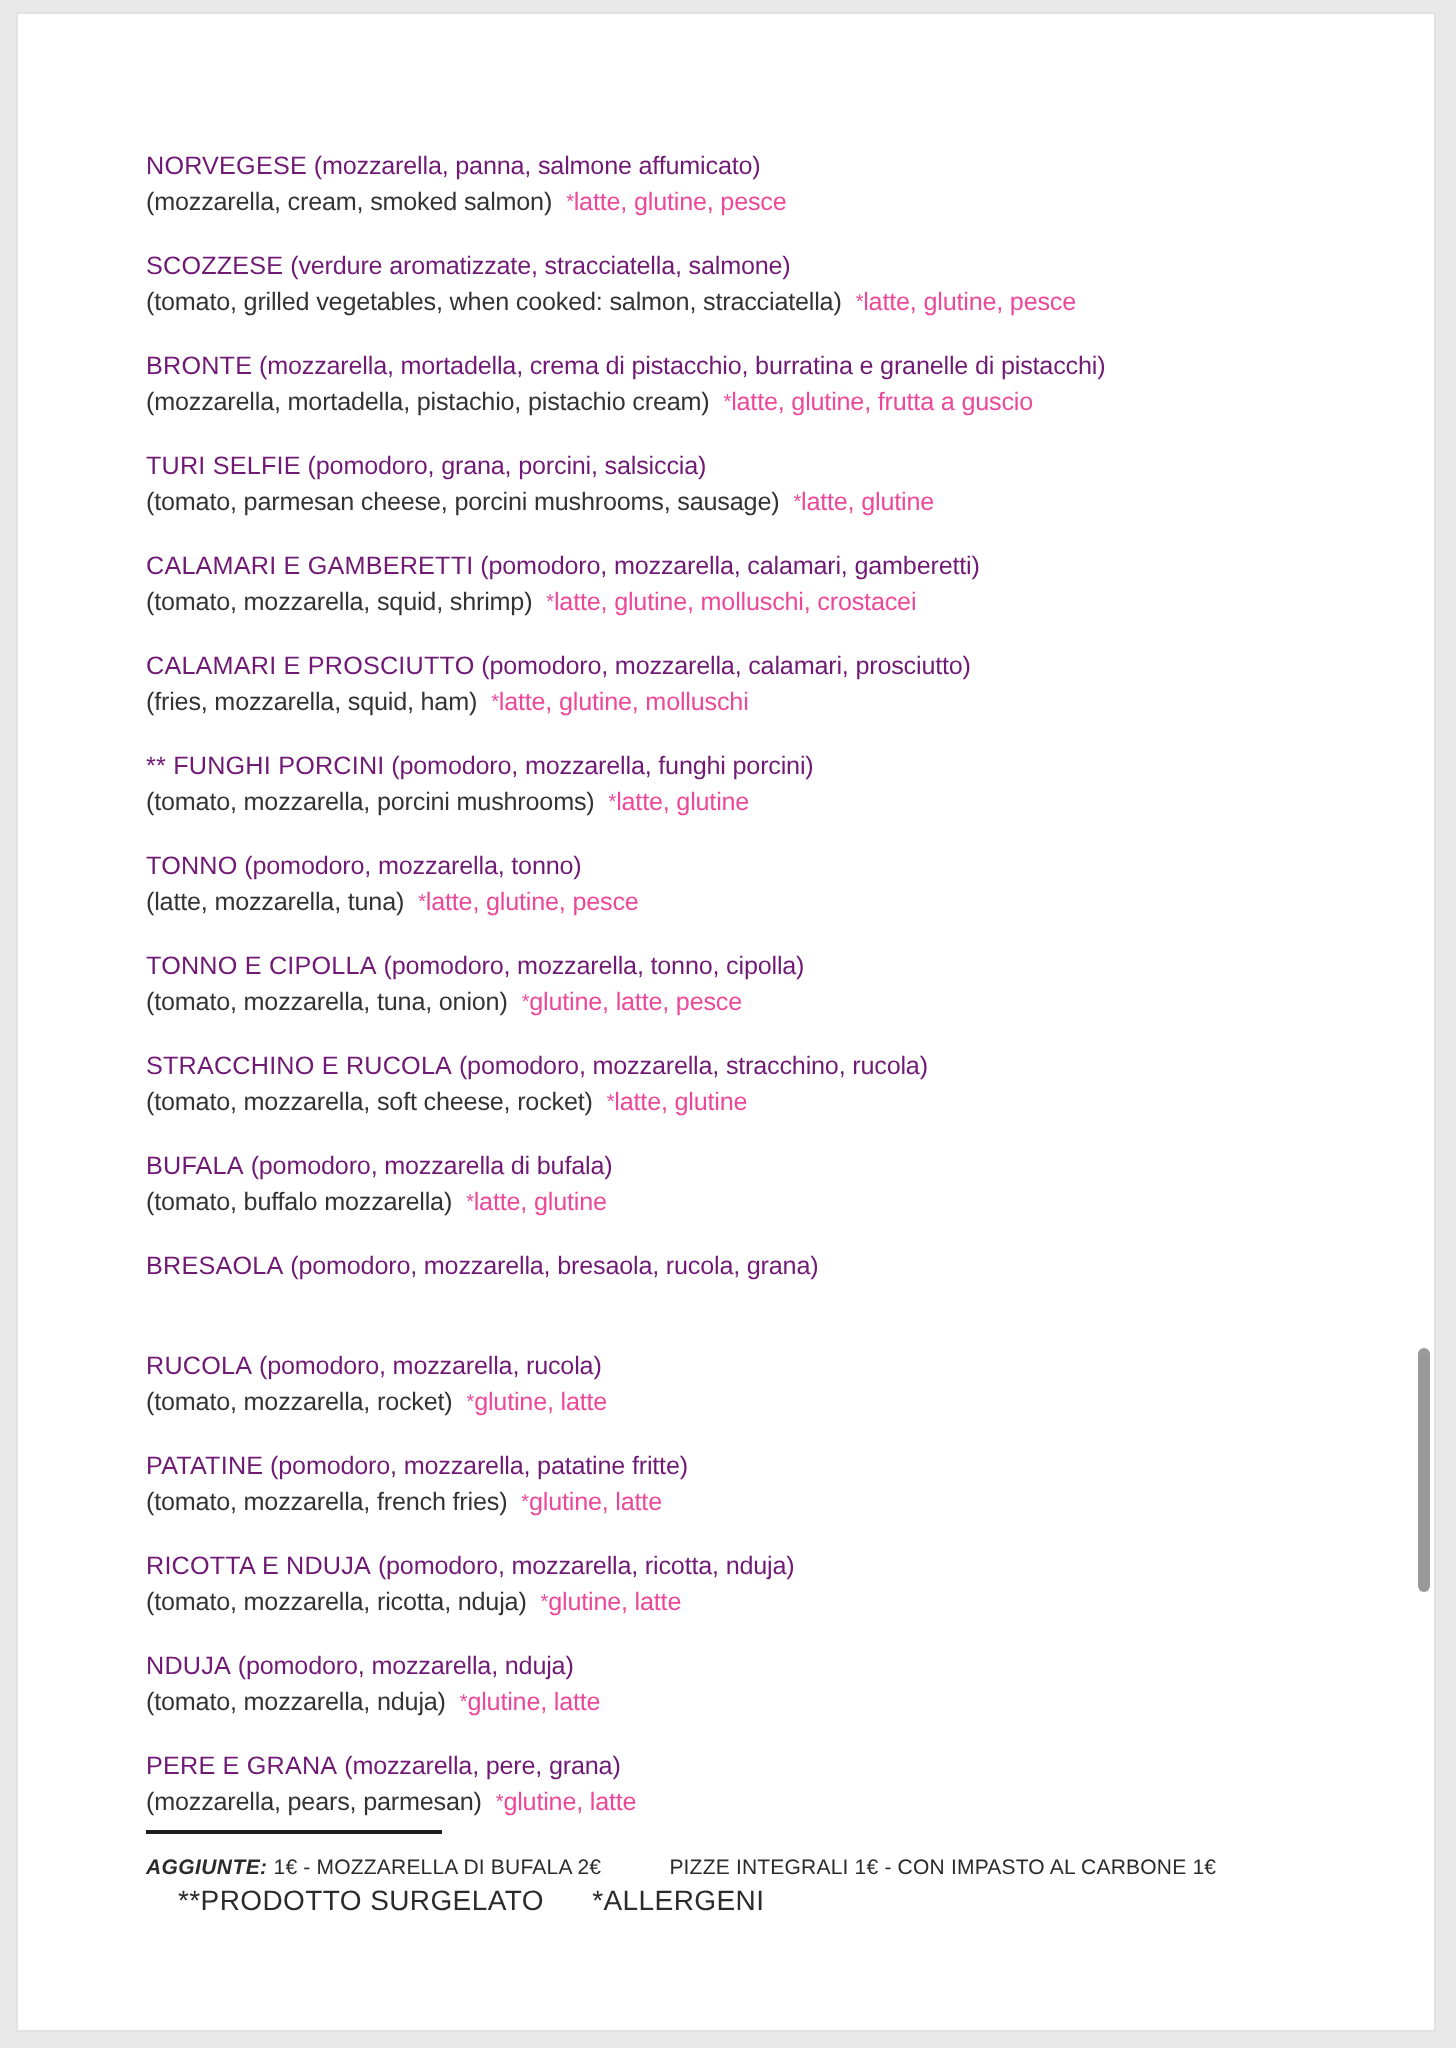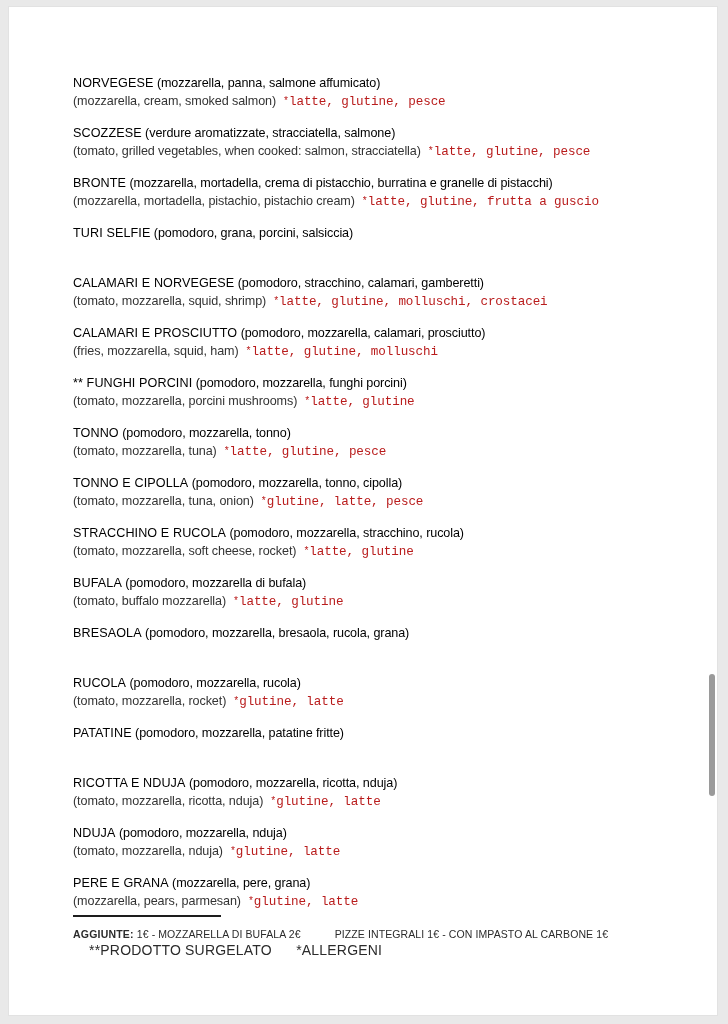--- a/index.html
+++ b/index.html
@@ -38,34 +38,33 @@
   }
   .item-text {
     position: absolute;
     left: 64px;
     top: 0;
     width: 520px;
   }
   .line-it, .line-en {
     font-size: 12.6px;
     line-height: 17.5px;
-    color: #000000;
+    color: #701a75;
     white-space: nowrap;
     letter-spacing: -0.1px;
   }
   .line-en {
     color: #333333;
   }
   .line-it .name {
     letter-spacing: 0.1px;
   }
   .allerg {
     margin-left: 7px;
-    color: #b91c1c;
-    font-family: Liberation Mono, monospace;
+    color: #ec4899;
   }
   .allerg .star {
     font-size: 10px;
     vertical-align: 1px;
   }
   #footer {
     position: absolute;
     left: 0;
     top: 908px;
     width: 710px;
@@ -84,20 +83,21 @@
     top: 12px;
     font-size: 10.5px;
     line-height: 14px;
     color: #2b2b2b;
     white-space: nowrap;
     letter-spacing: 0.1px;
   }
   #footer-line1 .strong {
     font-weight: bold;
     letter-spacing: 0.2px;
+    font-style: italic;
   }
   #footer-line1 .sep {
     display: inline-block;
     width: 28px;
   }
   #footer-line2 {
     position: absolute;
     left: 80px;
     top: 29px;
     font-size: 14px;
@@ -149,44 +149,45 @@
       </div>
       <div class="menu-item shift-price" style="position: absolute; left: 0px; top: 168px; width: 710px;">
         <div class="item-text">
           <div class="line-it"><span class="name">BRONTE</span> <span>(mozzarella, mortadella, crema di pistacchio, burratina e granelle di pistacchi)</span></div>
           <div class="line-en"><span>(mozzarella, mortadella, pistachio, pistachio cream)</span><span class="allerg"><span class="star">*</span><span>latte, glutine, frutta a guscio</span></span></div>
         </div>
       </div>
       <div class="menu-item" style="position: absolute; left: 0px; top: 218px; width: 710px;">
         <div class="item-text">
           <div class="line-it"><span class="name">TURI SELFIE</span> <span>(pomodoro, grana, porcini, salsiccia)</span></div>
+          <div class="line-en"><span>(tomato, parmesan cheese, porcini mushrooms, sausage)</span><span class="allerg"><span class="star">*</span><span>latte, glutine</span></span></div>
         </div>
       </div>
       <div class="menu-item" style="position: absolute; left: 0px; top: 268px; width: 710px;">
         <div class="item-text">
-          <div class="line-it"><span class="name">CALAMARI E NORVEGESE</span> <span>(pomodoro, stracchino, calamari, gamberetti)</span></div>
+          <div class="line-it"><span class="name">CALAMARI E GAMBERETTI</span> <span>(pomodoro, mozzarella, calamari, gamberetti)</span></div>
           <div class="line-en"><span>(tomato, mozzarella, squid, shrimp)</span><span class="allerg"><span class="star">*</span><span>latte, glutine, molluschi, crostacei</span></span></div>
         </div>
       </div>
       <div class="menu-item" style="position: absolute; left: 0px; top: 318px; width: 710px;">
         <div class="item-text">
           <div class="line-it"><span class="name">CALAMARI E PROSCIUTTO</span> <span>(pomodoro, mozzarella, calamari, prosciutto)</span></div>
           <div class="line-en"><span>(fries, mozzarella, squid, ham)</span><span class="allerg"><span class="star">*</span><span>latte, glutine, molluschi</span></span></div>
         </div>
       </div>
       <div class="menu-item" style="position: absolute; left: 0px; top: 368px; width: 710px;">
         <div class="item-text">
           <div class="line-it"><span class="name">** FUNGHI PORCINI</span> <span>(pomodoro, mozzarella, funghi porcini)</span></div>
           <div class="line-en"><span>(tomato, mozzarella, porcini mushrooms)</span><span class="allerg"><span class="star">*</span><span>latte, glutine</span></span></div>
         </div>
       </div>
       <div class="menu-item" style="position: absolute; left: 0px; top: 418px; width: 710px;">
         <div class="item-text">
           <div class="line-it"><span class="name">TONNO</span> <span>(pomodoro, mozzarella, tonno)</span></div>
-          <div class="line-en"><span>(tomato, mozzarella, tuna)</span><span class="allerg"><span class="star">*</span><span>latte, glutine, pesce</span></span></div>
+          <div class="line-en"><span>(latte, mozzarella, tuna)</span><span class="allerg"><span class="star">*</span><span>latte, glutine, pesce</span></span></div>
         </div>
       </div>
       <div class="menu-item" style="position: absolute; left: 0px; top: 468px; width: 710px;">
         <div class="item-text">
           <div class="line-it"><span class="name">TONNO E CIPOLLA</span> <span>(pomodoro, mozzarella, tonno, cipolla)</span></div>
           <div class="line-en"><span>(tomato, mozzarella, tuna, onion)</span><span class="allerg"><span class="star">*</span><span>glutine, latte, pesce</span></span></div>
         </div>
       </div>
       <div class="menu-item" style="position: absolute; left: 0px; top: 518px; width: 710px;">
         <div class="item-text">
@@ -207,20 +208,21 @@
       </div>
       <div class="menu-item" style="position: absolute; left: 0px; top: 668px; width: 710px;">
         <div class="item-text">
           <div class="line-it"><span class="name">RUCOLA</span> <span>(pomodoro, mozzarella, rucola)</span></div>
           <div class="line-en"><span>(tomato, mozzarella, rocket)</span><span class="allerg"><span class="star">*</span><span>glutine, latte</span></span></div>
         </div>
       </div>
       <div class="menu-item" style="position: absolute; left: 0px; top: 718px; width: 710px;">
         <div class="item-text">
           <div class="line-it"><span class="name">PATATINE</span> <span>(pomodoro, mozzarella, patatine fritte)</span></div>
+          <div class="line-en"><span>(tomato, mozzarella, french fries)</span><span class="allerg"><span class="star">*</span><span>glutine, latte</span></span></div>
         </div>
       </div>
       <div class="menu-item" style="position: absolute; left: 0px; top: 768px; width: 710px;">
         <div class="item-text">
           <div class="line-it"><span class="name">RICOTTA E NDUJA</span> <span>(pomodoro, mozzarella, ricotta, nduja)</span></div>
           <div class="line-en"><span>(tomato, mozzarella, ricotta, nduja)</span><span class="allerg"><span class="star">*</span><span>glutine, latte</span></span></div>
         </div>
       </div>
       <div class="menu-item" style="position: absolute; left: 0px; top: 818px; width: 710px;">
         <div class="item-text">

